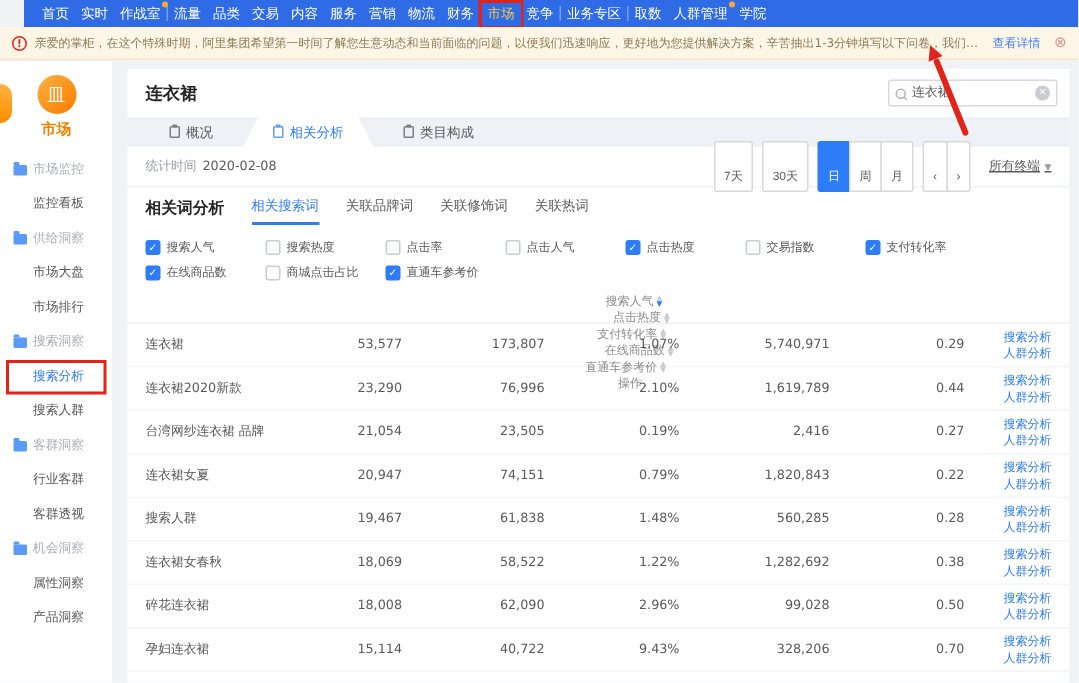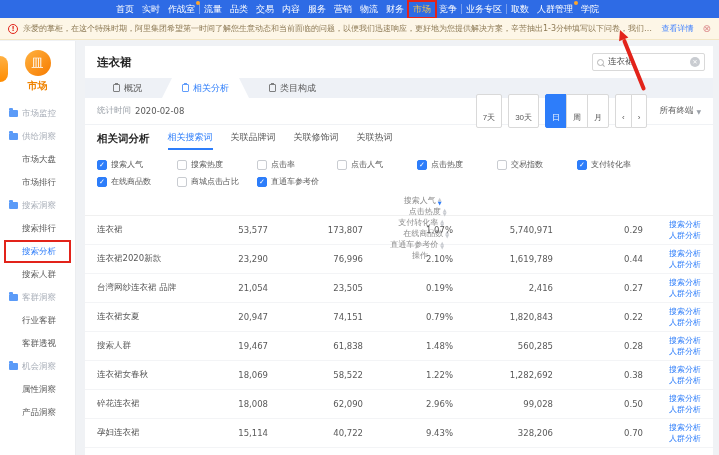--- a/index.html
+++ b/index.html
@@ -1,22 +1,22 @@
 <!DOCTYPE html>
 <html><head>
 <meta charset="utf-8">
 <style>
   * { margin:0; padding:0; box-sizing:border-box; }
   html,body { width:719px; height:455px; }
   body { font-family:"DejaVu Sans", sans-serif; background:#f0f2f5; overflow:hidden; }
   .screen { position:relative; width:719px; height:455px; background:#f0f2f5; overflow:hidden; }
 
   
-  .topnav { position:absolute; top:0; left:0; right:0; height:18px; background:#2e6be5;
-            display:flex; align-items:center; justify-content:center; padding:0 12px 0 8px; }
+  .topnav { position:absolute; top:0; left:16px; right:0; height:18px; background:#2e6be5;
+            display:flex; align-items:center; justify-content:flex-start; padding:0 12px 0 8px; }
   .nav-item { position:relative; color:#fff; font-size:9px; padding:1px 4px; white-space:nowrap; cursor:pointer; }
   .nav-item .dot { position:absolute; top:-1px; right:-1px; width:4px; height:4px; background:#ffa62b; border-radius:50%; }
   .nav-item.hl { color:#f7c64b; box-shadow:0 0 0 2px #e2231a; }
   .nav-divider { width:1px; height:10px; background:rgba(255,255,255,.35); }
 
   
   .notice { position:absolute; top:18px; left:0; right:0; height:22px; background:#fdf6e7;
             border-bottom:1px solid #f3e6c4; display:flex; align-items:center; padding:0 8px; gap:5px; }
   .warn-ico { flex:none; width:10px; height:10px; border:1px solid #e2231a; border-radius:50%;
               color:#e2231a; font-size:7px; line-height:8px; text-align:center; font-weight:bold; }
@@ -62,21 +62,21 @@
   .stats-label { font-size:8.5px; color:#9aa0a8; }
   .stats-date { font-size:8.5px; color:#595959; margin-left:4px; }
   .range { margin-left:auto; display:flex; align-items:center; gap:6px; }
   .rbtn { height:16px; line-height:14px; padding:16px 6px; border:1px solid #d9d9d9; background:#fff;
           border-radius:2px; font-size:8px; color:#595959; cursor:pointer; }
   .btn-group { display:flex; }
   .btn-group .rbtn { border-radius:0; margin-left:-1px; }
   .btn-group .rbtn:first-child { border-radius:2px 0 0 2px; margin-left:0; }
   .btn-group .rbtn:last-child { border-radius:0 2px 2px 0; }
   .rbtn.on { background:#2d7dfa; border-color:#2d7dfa; color:#fff; }
-  .terminal { display:flex; align-items:center; gap:3px; font-size:8.5px; color:#595959; margin-left:6px; cursor:pointer; }
+  .terminal { display:flex; align-items:center; gap:3px; font-size:8.5px; color:#595959; margin-left:6px; cursor:pointer;text-decoration:underline; }
   .caret-down { font-size:6px; color:#9aa0a8; }
 
   .section-head { height:28px; display:flex; align-items:center; gap:18px; padding:0 12px; }
   .section-title { font-size:10.5px; font-weight:bold; color:#262626; }
   .subtab { position:relative; font-size:9px; color:#595959; padding:2px 0 6px; cursor:pointer; }
   .subtab.active { color:#2d7dfa; }
   .subtab.active::after { content:''; position:absolute; left:0; right:0; bottom:0; height:2px; background:#2d7dfa; }
 
   .filters { padding:3px 12px 5px; }
   .frow { display:flex; height:17px; align-items:center; }
@@ -146,31 +146,31 @@
     <span class="side-float"></span>
     <div class="side-logo">
       <div class="logo-circle">皿</div>
       <div class="app-name">市场</div>
     </div>
     <nav class="side-menu">
       <div class="side-item group">
           <span class="fold"></span>
           <span>市场监控</span>
         </div>
+      <div class="side-item">监控看板</div>
       <div class="side-item group">
           <span class="fold"></span>
           <span>供给洞察</span>
         </div>
       <div class="side-item">市场大盘</div>
       <div class="side-item">市场排行</div>
       <div class="side-item group">
           <span class="fold"></span>
           <span>搜索洞察</span>
         </div>
-      <div class="side-item">搜索排行</div>
       <div class="side-item active annotated">搜索分析</div>
       <div class="side-item">搜索人群</div>
       <div class="side-item group">
           <span class="fold"></span>
           <span>客群洞察</span>
         </div>
       <div class="side-item">行业客群</div>
       <div class="side-item">客群透视</div>
       <div class="side-item group">
           <span class="fold"></span>

